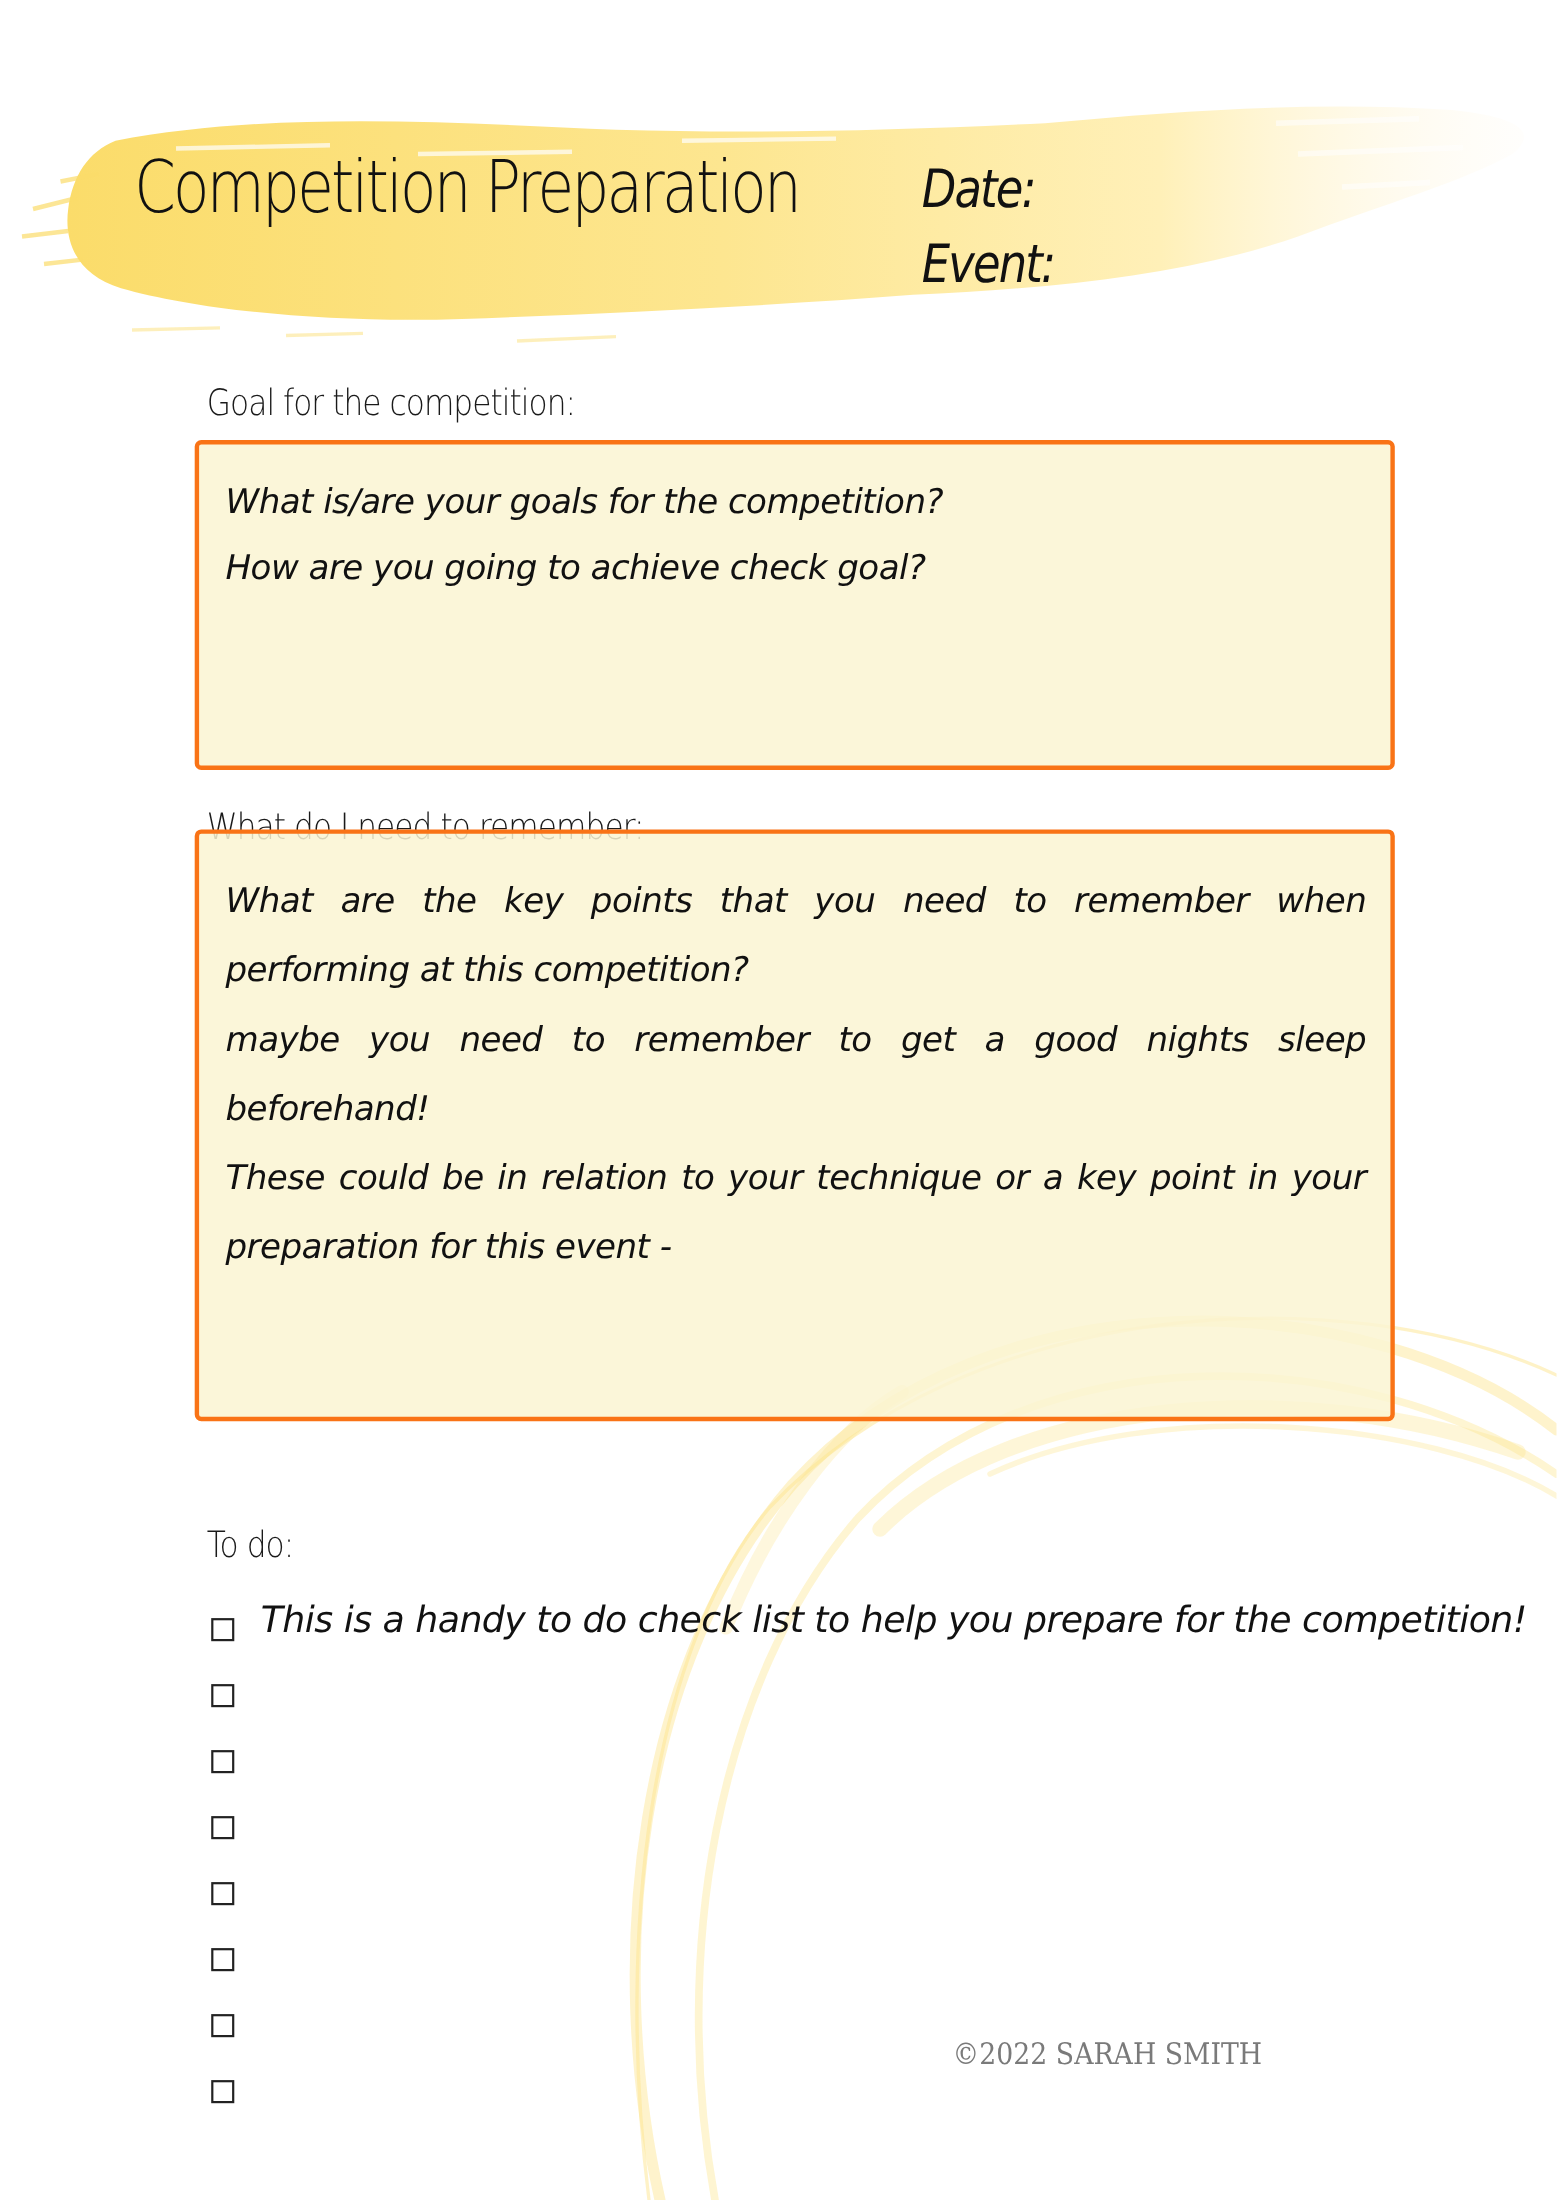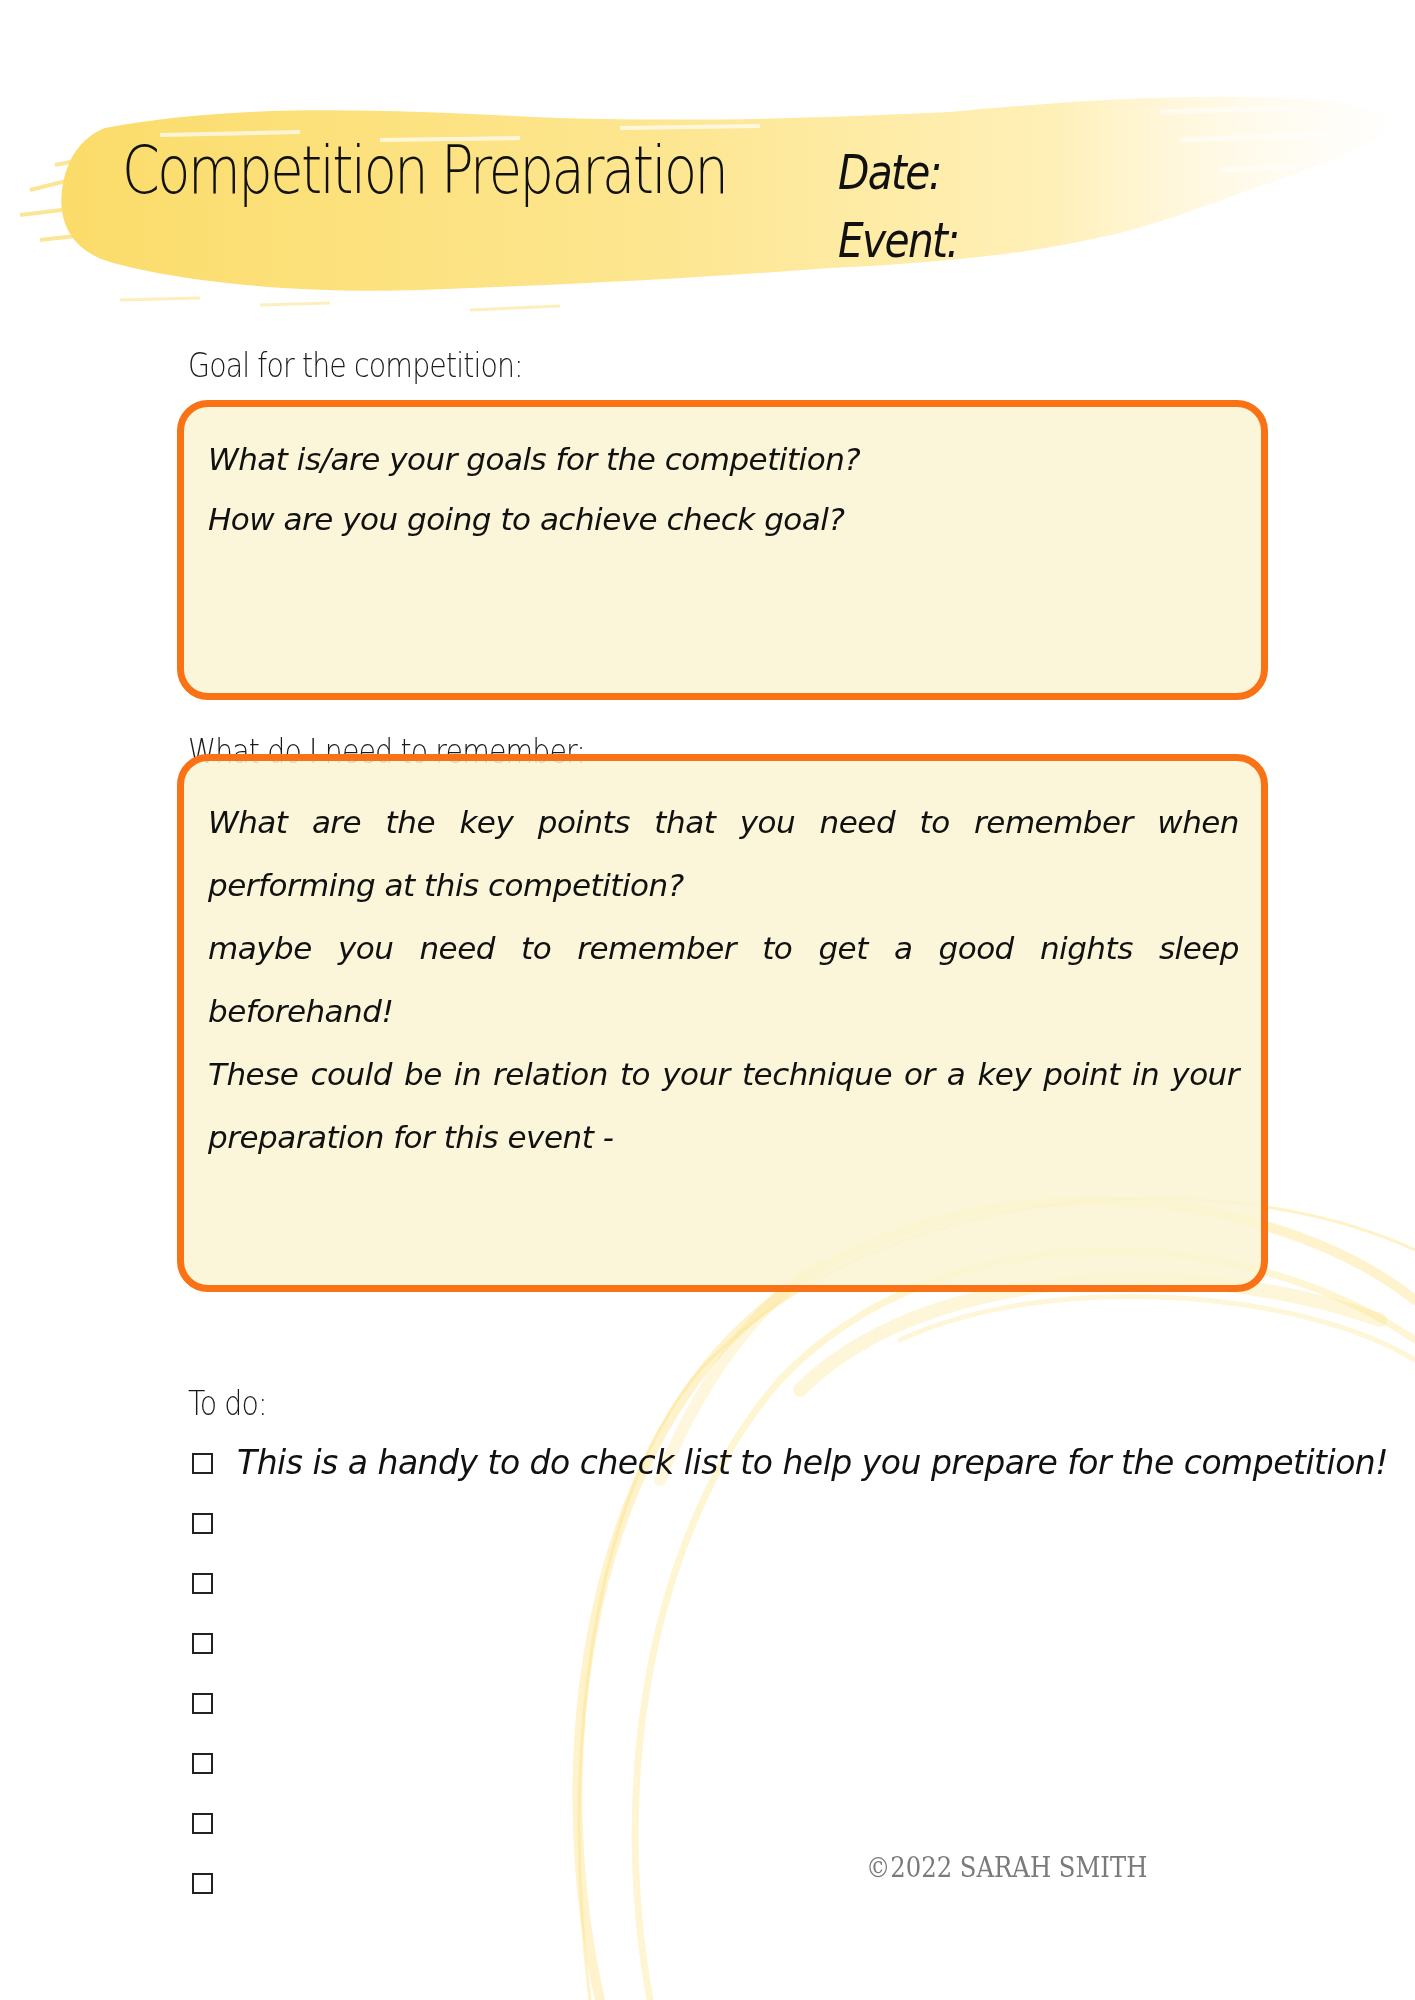--- a/index.html
+++ b/index.html
@@ -29,36 +29,36 @@
   .label {
     position: absolute; left: 188px;
     font-family: "DejaVu Sans", sans-serif; font-weight: 200;
     font-size: 33px; letter-spacing: -1px;
     transform: scaleX(0.86); transform-origin: left top;
     color: #1a1a1a; line-height: 1; white-space: nowrap;
   }
   .box {
     position: absolute; left: 177px; width: 1091px;
     background: rgba(250, 244, 210, 0.85);
-    border: 7px solid #f97316;
-    border-radius: 31px;
+    border: 4px solid #f97316;
+    border-radius: 6px;
     box-sizing: border-box;
   }
   .hand {
     font-family: "DejaVu Sans", sans-serif; font-style: italic;
     font-weight: 300; color: #111;
     font-size: 31px; letter-spacing: -0.5px;
   }
   .box1 { top: 400px; height: 300px; padding: 22px 26px 0 24px; }
   .box1 .line { display: block; height: 60px; line-height: 60px; white-space: nowrap; }
   .box1 .line.wrap { white-space: normal; height: auto; line-height: 62px; margin-top: 6px; }
   .box2 { top: 754px; height: 538px; padding: 30px 22px 0 24px; }
   .box2 .para { display: block; line-height: 63px; text-align: justify; }
   .todo-list { position: absolute; left: 192px; top: 1432px; }
-  .todo-item { position: relative; height: 60px; display: flex; align-items: center; }
+  .todo-item { position: relative; height: 60px; display: flex; align-items: flex-end; }
   .checkbox {
     width: 17px; height: 17px; border: 2px solid #222; background: #fff;
     box-sizing: content-box; margin-top: 2px;
   }
   .todo-text { margin-left: 24px; white-space: nowrap; font-size: 33px; }
   .copyright {
     position: absolute; left: 866px; top: 1852px;
     font-family: "DejaVu Serif", serif; font-weight: normal;
     font-size: 27px; color: #7a7a7a; letter-spacing: 0px;
     transform: scaleX(0.9); transform-origin: left top; white-space: nowrap;

